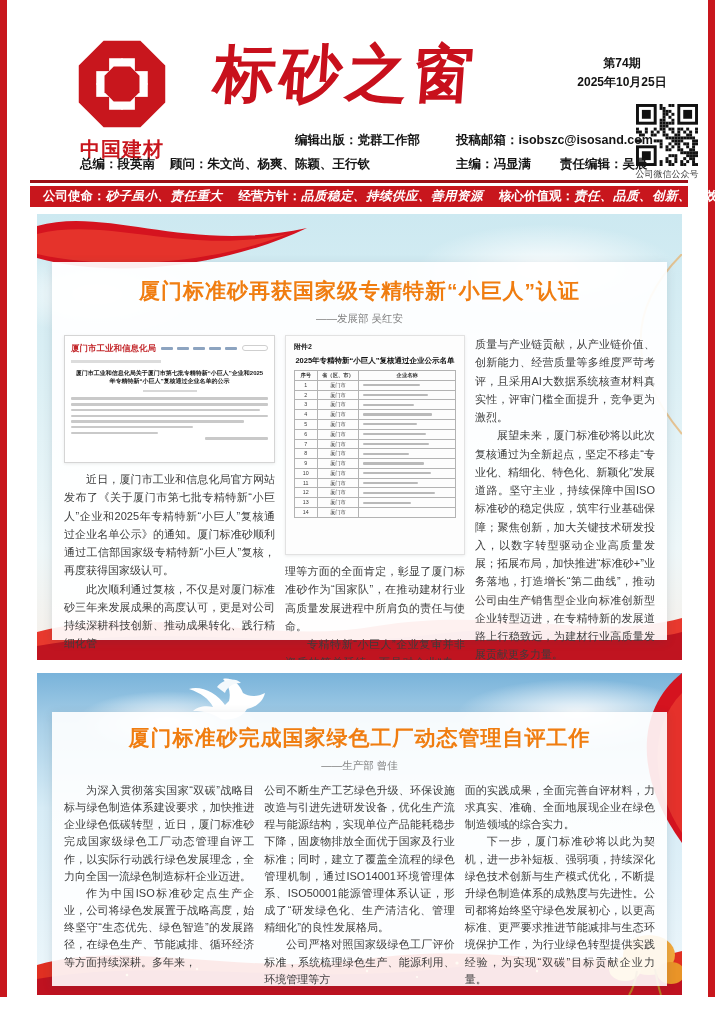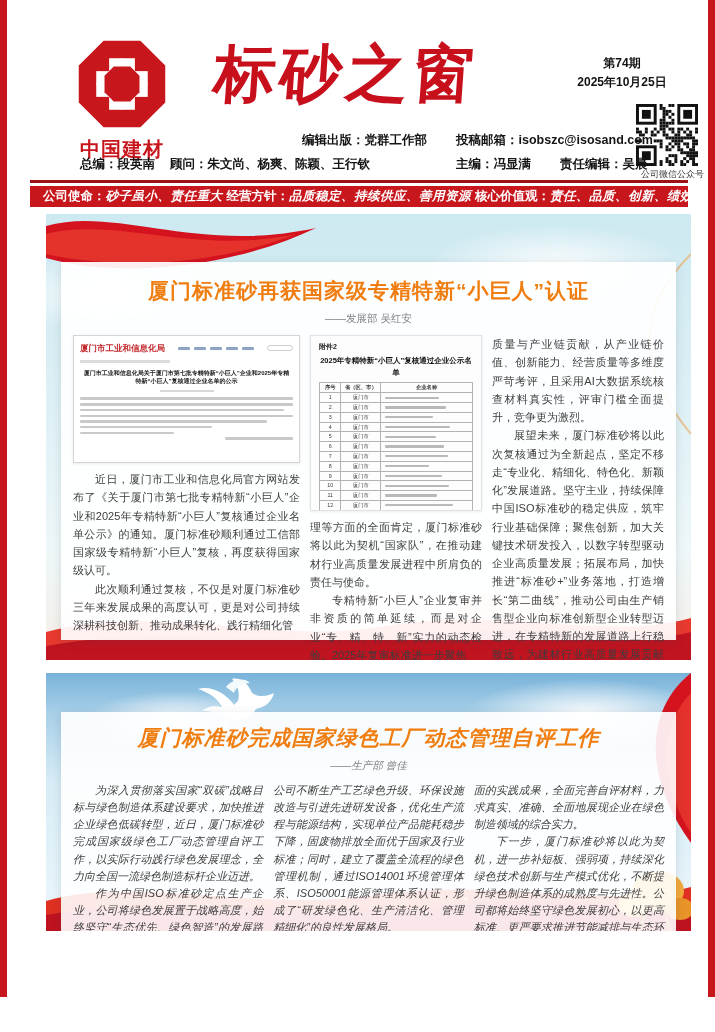--- a/index.html
+++ b/index.html
@@ -12,38 +12,38 @@
 
   
   .hdr { position:absolute; left:30px; top:30px; width:658px; height:180px; }
   .logo-wrap { position:absolute; left:36px; top:8px; width:112px; text-align:center; }
   .logo-caption { margin-top:2px; font-size:20px; font-weight:bold; color:#c8161d; letter-spacing:1px; }
   .paper-title { position:absolute; left:148px; top:2px; width:336px; text-align:center;
     font-family:"DejaVu Serif","Liberation Serif",serif; font-weight:bold; font-size:62px;
     color:#c8101c; letter-spacing:4px; transform:skewX(-4deg); line-height:1.35; white-space:nowrap; }
   .issue-block { position:absolute; left:522px; top:24px; width:140px; text-align:center;
     font-size:12px; font-weight:600; color:#121212; line-height:1.55; }
-  .qr-block { position:absolute; left:600px; top:74px; width:74px; text-align:right; }
+  .qr-block { position:absolute; left:600px; top:74px; width:74px; text-align:center; }
   .qr-block svg { display:block; margin:0 auto; }
   .qr-caption { margin-top:2px; font-size:9px; color:#3a3a3a; }
   .mast { position:absolute; left:38px; top:102px; width:560px; height:48px;
     font-size:12.5px; font-weight:600; color:#151515; }
   .mast-row { position:absolute; left:0; width:560px; height:18px; }
   .mast-row.r1 { top:0; } .mast-row.r2 { top:24px; }
   .mast-item { position:absolute; white-space:nowrap; }
   .rule { position:absolute; left:0; top:150px; width:658px; height:2.5px; background:#9c1016; }
   .banner { position:absolute; left:0; top:156px; width:658px; height:21px; background:#c8161d;
-    display:flex; align-items:center; gap:4px; padding-left:13px; color:#fff; font-size:12.5px; white-space:nowrap; }
+    display:flex; align-items:center; gap:16px; padding-left:13px; color:#fff; font-size:12.5px; white-space:nowrap; }
   .banner b { font-weight:bold; }
   .banner i { font-style:italic; font-weight:600; letter-spacing:0.5px; }
 
   
-  .card { position:absolute; left:46px; width:645px; overflow:hidden; }
+  .card { position:absolute; left:37px; width:645px; overflow:hidden; }
   .card1 { top:214px; height:446px; background:linear-gradient(180deg,#cde9f1 0%,#ddf0f5 40%,#eef7f9 75%,#f7efe8 100%); }
-  .card2 { top:673px; height:258px; background:linear-gradient(180deg,#79b3da 0%,#a9d0e8 16%,#d7ecf6 42%,#eef7fb 100%);font-style:italic; }
+  .card2 { top:673px; height:322px; background:linear-gradient(180deg,#79b3da 0%,#a9d0e8 16%,#d7ecf6 42%,#eef7fb 100%); }
   .cloud { position:absolute; border-radius:50%; background:radial-gradient(closest-side,rgba(255,255,255,.95),rgba(255,255,255,0)); }
   .deco { position:absolute; pointer-events:none; }
 
   .inner { position:absolute; left:15px; width:615px; background:rgba(255,255,255,.93);
     box-shadow:0 2px 9px rgba(40,60,80,.15); }
   .card1 .inner { top:48px; height:378px; }
   .card2 .inner { top:39px; height:274px; background:rgba(255,255,255,.9); }
 
   .art-title { margin-top:15px; text-align:center; font-size:21px; font-weight:800;
     color:#f07d10; letter-spacing:1px; }
@@ -51,35 +51,35 @@
   .byline { margin-top:7px; text-align:center; font-size:10.5px; color:#818181; }
   .cols { display:flex; gap:10px; margin:9px 12px 0; }
   .col { flex:1; font-size:11px; line-height:1.66; color:#3c3c3c; text-align:justify; }
   .card2 .col { line-height:1.56; }
   .col p { text-indent:2em; }
   .col p.cont { text-indent:0; }
 
   
   .shot { height:128px; border:1px solid #d5d5d5; background:#fff; margin-bottom:7px;
     padding:5px 6px; overflow:hidden; box-shadow:0 1px 3px rgba(0,0,0,.08); }
-  .shot-top { display:flex; align-items:center; gap:13px; }
+  .shot-top { display:flex; align-items:center; gap:5px; }
   .shot-site { font-size:8.5px; font-weight:bold; color:#c3272b; white-space:nowrap; }
   .bar { background:#c9c9c9; height:2.5px; border-radius:1px; }
   .shot-nav { display:flex; gap:4px; flex:1; }
   .shot-nav .bar { width:12px; height:3px; background:#8da4c0; }
   .shot-search { width:26px; height:6px; border:1px solid #cfcfcf; border-radius:3px; }
   .shot-crumb { width:90px; height:2.5px; background:#dcdcdc; margin:5px 0 6px; }
   .shot-headline { font-size:6px; font-weight:bold; color:#222; text-align:center; line-height:1.45; margin:0 2px 4px; }
   .shot-meta { width:54px; height:2.5px; background:#d8d8d8; margin:0 auto 5px; }
   .shot-body .bar { margin-bottom:3.2px; }
   .shot-sign { display:flex; justify-content:flex-end; }
   .shot-sign .bar { width:32%; }
 
   
-  .attach { height:176px; background:#fdfdfd; border:1px solid #e2e2e2; margin-bottom:7px;
+  .attach { height:220px; background:#fdfdfd; border:1px solid #e2e2e2; margin-bottom:7px;
     padding:5px 8px 4px; overflow:hidden; box-shadow:0 1px 3px rgba(0,0,0,.08); }
   .attach-label { font-size:7px; font-weight:bold; color:#222; }
   .attach-title { font-size:7.5px; font-weight:bold; color:#111; text-align:center; margin:2px 0 3px; }
   table.atab { width:100%; border-collapse:collapse; table-layout:fixed; }
   .atab th, .atab td { border:0.5px solid #b3b3b3; font-weight:normal; padding:0 2px;
     height:6.9px; font-size:5.3px; color:#3a3a3a; text-align:center; overflow:hidden; white-space:nowrap; }
   .atab th { font-weight:bold; height:8px; }
   .atab col.c1 { width:14%; } .atab col.c2 { width:26%; } .atab col.c3 { width:60%; }
   .atab .cbar { height:2.2px; background:#b9b9b9; margin:0 auto 0 2px; border-radius:1px; }
 </style>
@@ -251,21 +251,21 @@
           <rect x="20" y="13" width="1" height="1" fill="#111"></rect>
           <rect x="20" y="16" width="1" height="1" fill="#111"></rect>
           <rect x="20" y="17" width="1" height="1" fill="#111"></rect>
           <rect x="20" y="20" width="1" height="1" fill="#111"></rect>
         </svg>
       <div class="qr-caption">公司微信公众号</div>
     </div>
 
     <div class="mast">
       <div class="mast-row r1">
-        <span class="mast-item" style="left:234px;"><b>编辑出版：</b><span>党群工作部</span></span>
+        <span class="mast-item" style="left:227px;"><b>编辑出版：</b><span>党群工作部</span></span>
         <span class="mast-item" style="left:388px;"><b>投稿邮箱：</b><span>isobszc@isosand.com</span></span>
       </div>
       <div class="mast-row r2">
         <span class="mast-item" style="left:12px;"><b>总编：</b><span>段英南</span></span>
         <span class="mast-item" style="left:102px;font-family:Liberation Serif, serif;"><b>顾问：</b><span>朱文尚、杨爽、陈颖、王行钦</span></span>
         <span class="mast-item" style="left:388px;"><b>主编：</b><span>冯显满</span></span>
         <span class="mast-item" style="left:492px;"><b>责任编辑：</b><span>吴晨</span></span>
       </div>
     </div>
 
@@ -442,21 +442,21 @@
                     </td>
                   </tr>
                   <tr>
                     <td>14</td>
                     <td>厦门市</td>
                     <td></td>
                   </tr>
                 </tbody>
             </table>
           </div>
-          <p class="cont">理等方面的全面肯定，厦门标准砂将以此为契机“国家队”，在推动建材行业高质量发展进程中所肩负的责任与使命。</p>
+          <p class="cont">理等方面的全面肯定，彰显了厦门标准砂作为“国家队”，在推动建材行业高质量发展进程中所肩负的责任与使命。</p>
           <p>专精特新“小巨人”企业复审并非资质的简单延续，而是对企业“专、精、特、新”实力的动态检验。2025年复审标准进一步聚焦</p>
         </div>
 
         <div class="col">
           <p class="cont">质量与产业链贡献，从产业链价值、创新能力、经营质量等多维度严苛考评，且采用AI大数据系统核查材料真实性，评审门槛全面提升，竞争更为激烈。</p>
           <p>展望未来，厦门标准砂将以此次复核通过为全新起点，坚定不移走“专业化、精细化、特色化、新颖化”发展道路。坚守主业，持续保障中国ISO标准砂的稳定供应，筑牢行业基础保障；聚焦创新，加大关键技术研发投入，以数字转型驱动企业高质量发展；拓展布局，加快推进“标准砂+”业务落地，打造增长“第二曲线”，推动公司由生产销售型企业向标准创新型企业转型迈进，在专精特新的发展道路上行稳致远，为建材行业高质量发展贡献更多力量。</p>
         </div>
       </div>
     </div>
   </section>

